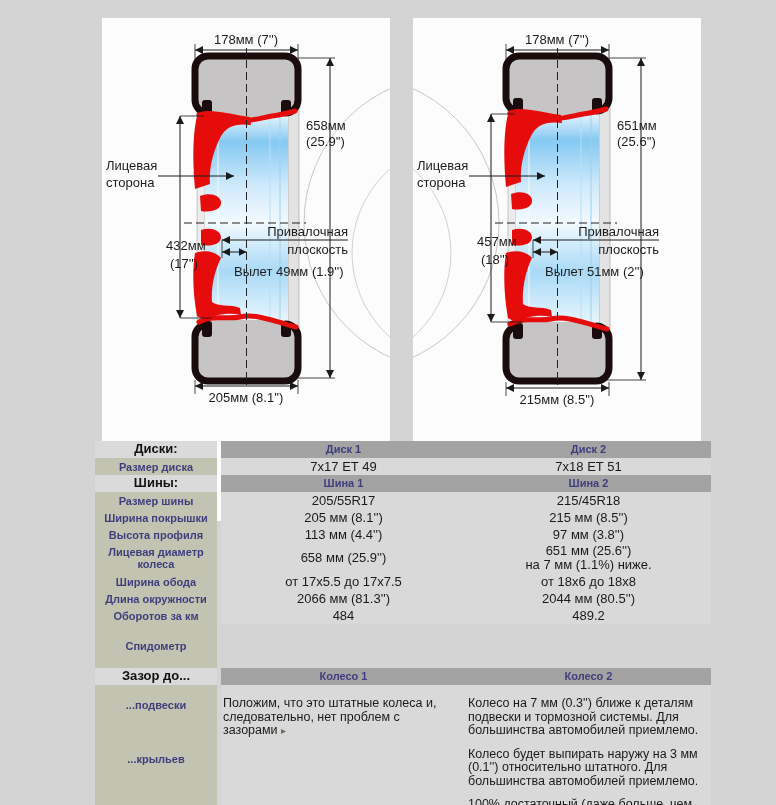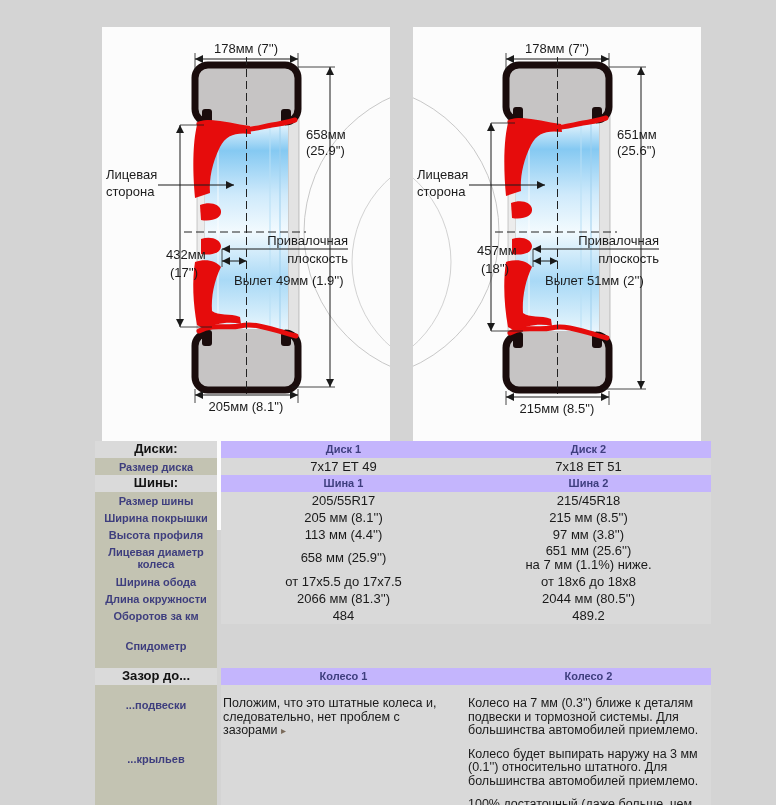--- a/index.html
+++ b/index.html
@@ -1,34 +1,34 @@
 <!DOCTYPE html>
 <html><head>
 <meta charset="utf-8">
 <style>
   html,body{margin:0;padding:0}
   body{
     width:776px;height:805px;position:relative;overflow:hidden;
     background:#d4d4d4;
     font-family:"Liberation Sans",sans-serif;
   }
-  .panel{position:absolute;top:27px;width:288px;height:503px;background:#fcfcfc}
+  .panel{position:absolute;top:18px;width:288px;height:503px;background:#fcfcfc}
   #panel1{left:102px}
   #panel2{left:413px}
   svg{display:block}
   svg text{font-family:"Liberation Sans",sans-serif;fill:#1c1c1c;font-size:13px}
 
   
   .t{position:absolute;left:95px;top:441px;width:616px}
   .row{display:flex}
   .lbl{width:122px;margin-right:4px;box-sizing:border-box}
   .vals{width:490px;display:flex;box-sizing:border-box}
   .sect{height:17px}
   .sect .lbl{background:#dadada;font-weight:700;font-size:13px;color:#121212;text-align:center;line-height:16px}
-  .sect .vals{background:#c4b5fd}
+  .sect .vals{background:#a3a3a3}
   .sect .vals span{flex:1;text-align:center;font-size:11px;font-weight:700;color:#3e3e7e;line-height:16px}
   .dr .lbl{background:#c3c3b2;color:#3e3e7e;font-weight:700;font-size:11px;display:flex;align-items:center;justify-content:center;text-align:center;line-height:12px}
   .dr .vals{background:#d9d9d9}
   .vc{flex:1;color:#1a1a1a;box-sizing:border-box}
   .vc.center{display:flex;align-items:center;justify-content:center;flex-direction:column;text-align:center;line-height:14px;font-size:13px}
   .vc.left{padding:2px 10px 2px 2px;text-align:left;line-height:13.5px;font-size:12.5px}
   .vc.left p{margin:10px 0 3px}
   .h17{height:17px}
   .h30{height:30px}
   .h44{min-height:44px}

